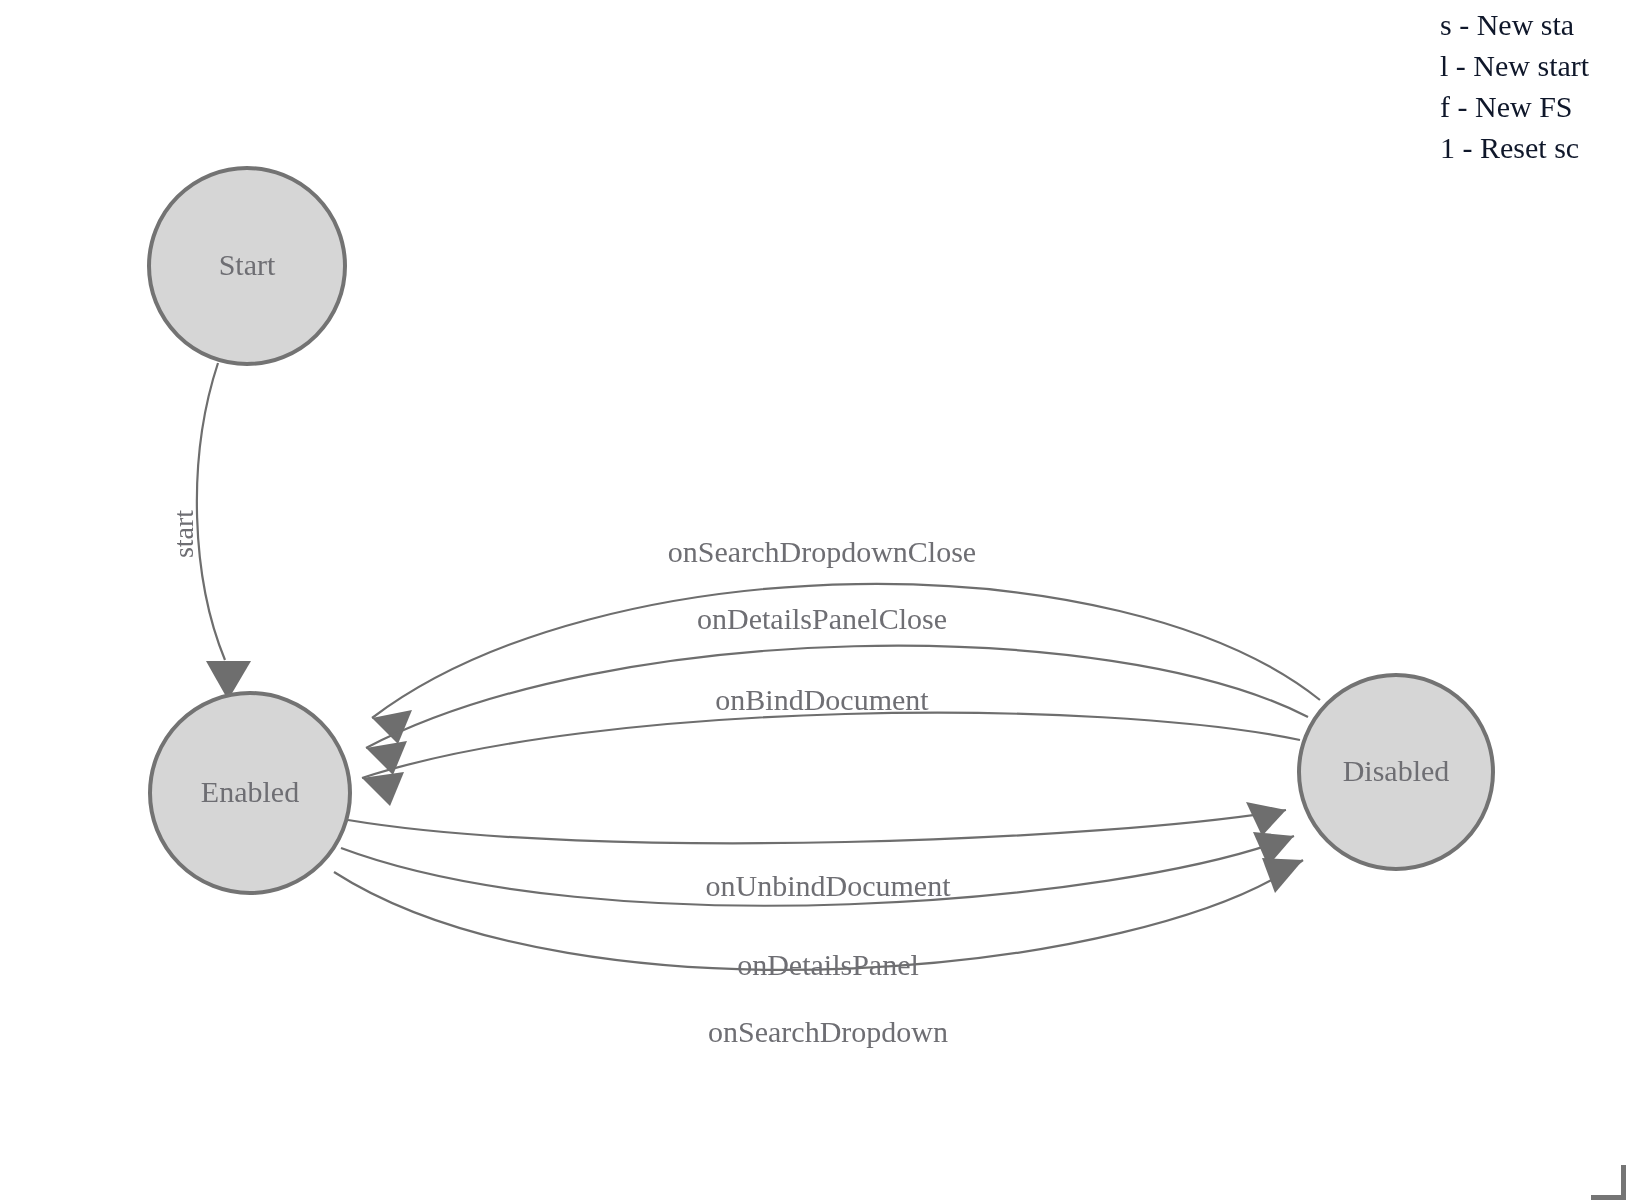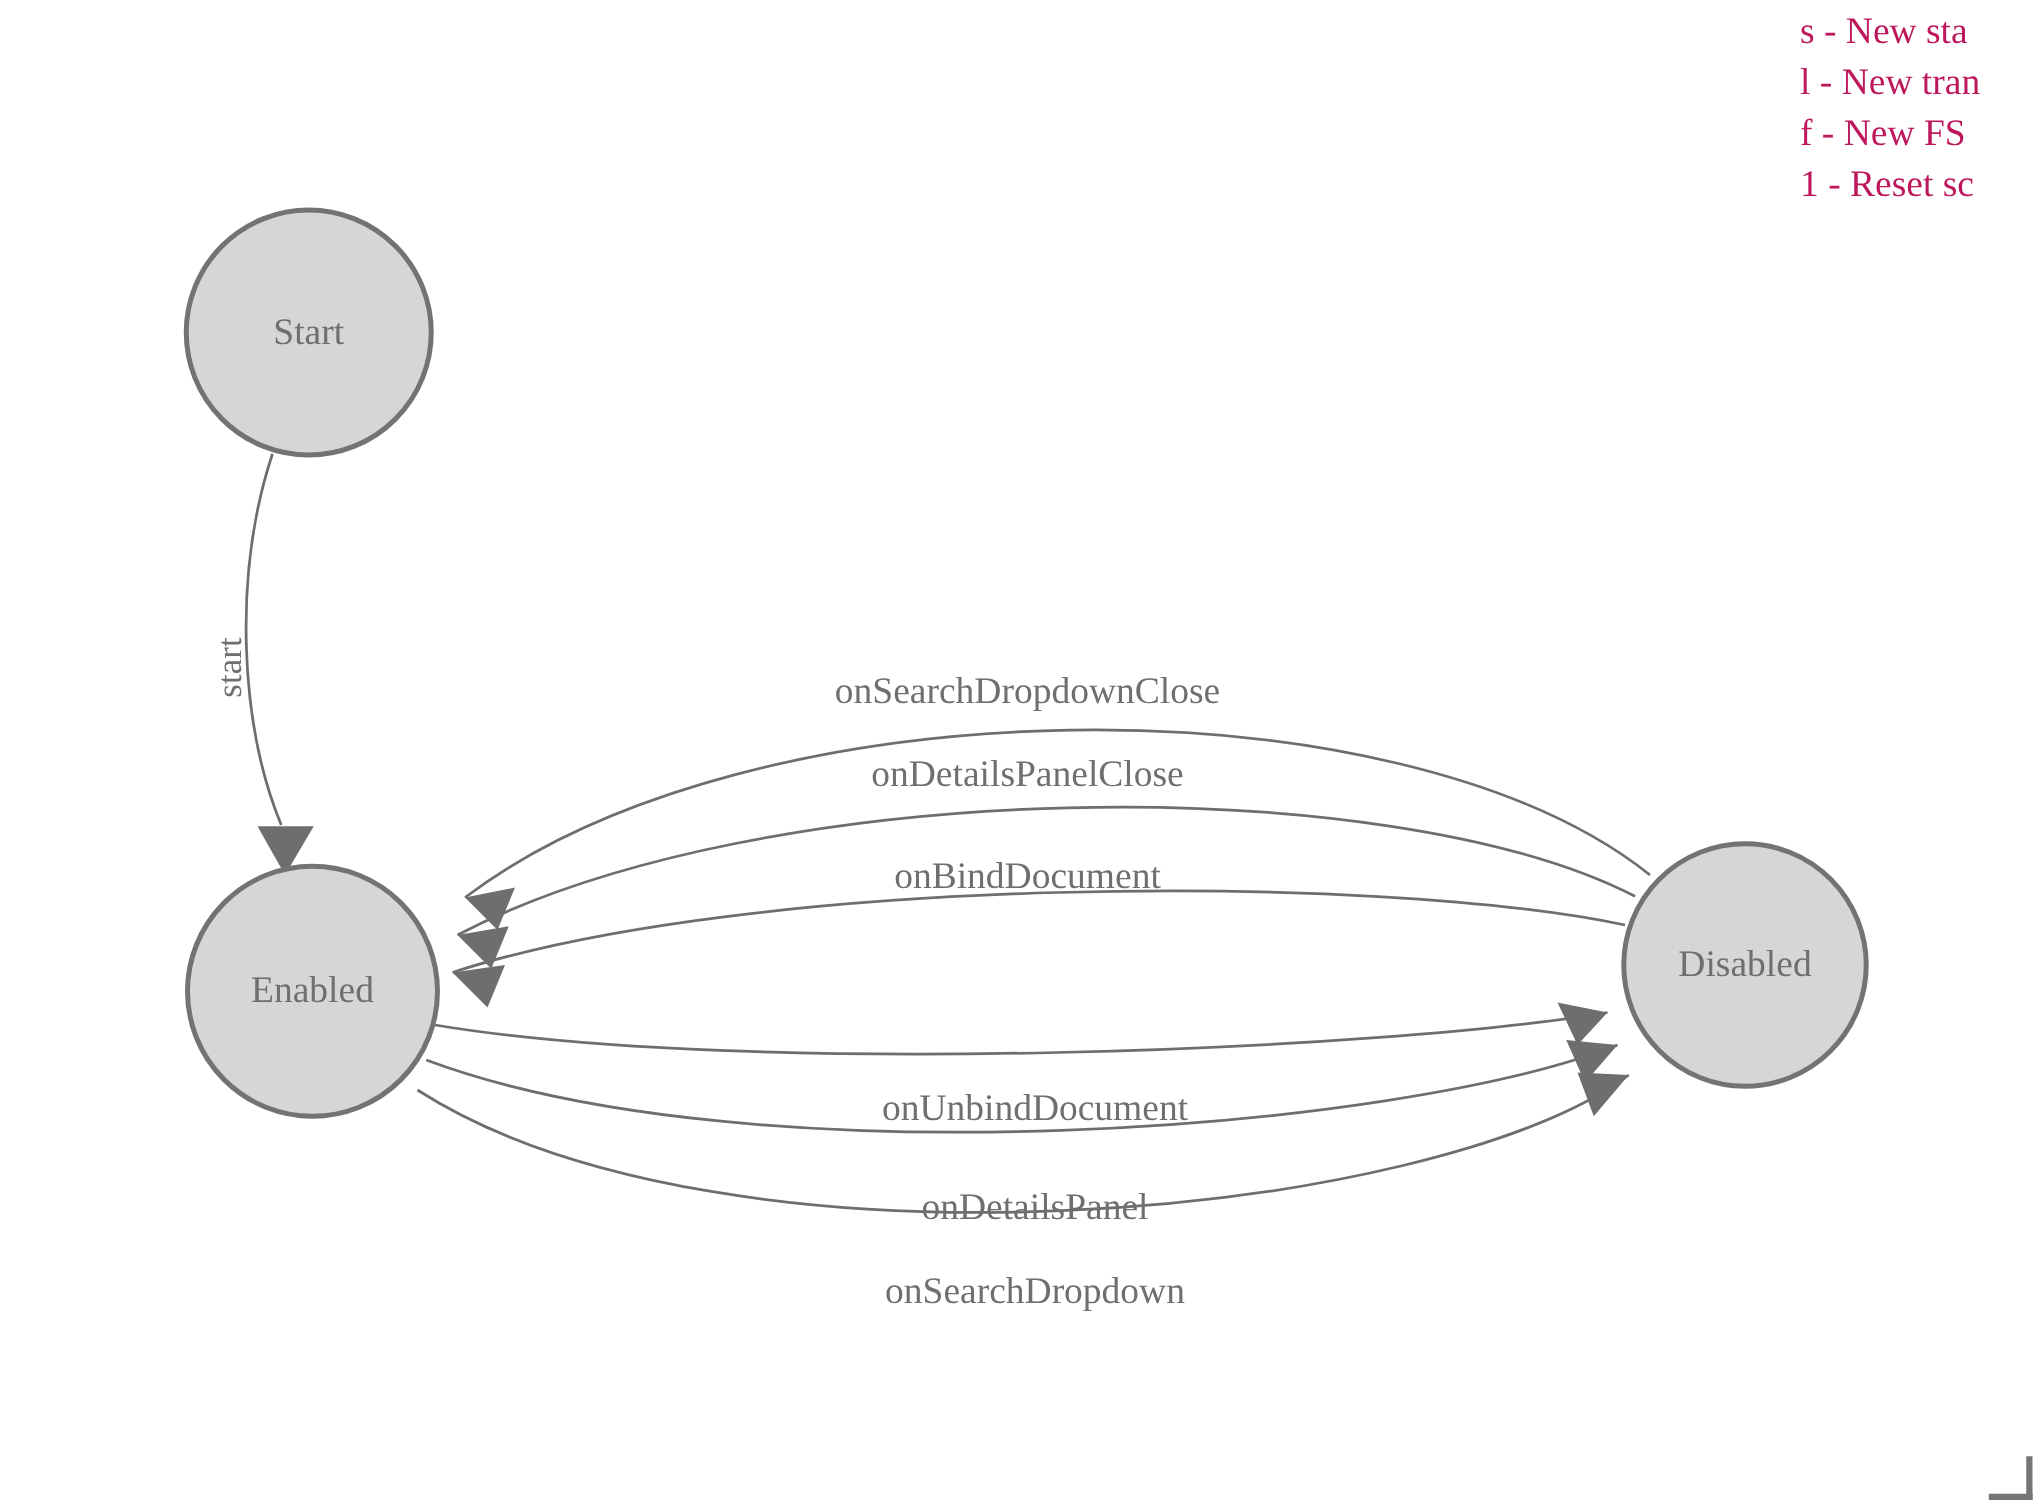--- a/index.html
+++ b/index.html
@@ -58,21 +58,21 @@
   .help-panel {
     position: absolute;
     right: 0;
     top: 0;
     width: 200px;
     overflow: hidden;
     padding-top: 4px;
     pointer-events: none;
   }
   .help-line {
-    color: #be185d;
+    color: #0f172a;
     font-family: "Liberation Serif", "DejaVu Serif", serif;
     font-size: 30px;
     line-height: 41px;
     white-space: nowrap;
     padding-left: 8px;
   }
   .corner-handle {
     position: absolute;
     right: 6px;
     bottom: 4px;
@@ -150,20 +150,20 @@
     <text class="edge-label" x="828" y="896">onUnbindDocument</text>
 
     <text class="edge-label" x="828" y="975">onDetailsPanel</text>
 
     <text class="edge-label" x="828" y="1042">onSearchDropdown</text>
 
   </svg>
 
   <div class="help-panel">
     <div class="help-line">s - New sta</div>
-    <div class="help-line">l - New tran</div>
+    <div class="help-line">l - New start</div>
     <div class="help-line">f - New FS</div>
     <div class="help-line">1 - Reset sc</div>
   </div>
 
   <div class="corner-handle"></div>
 
 </div>
 
 </body></html>

